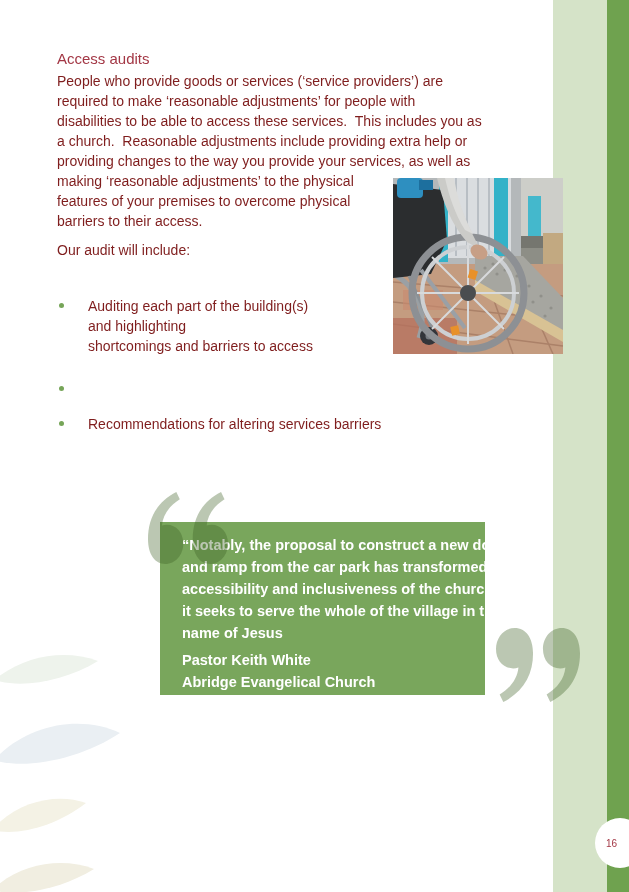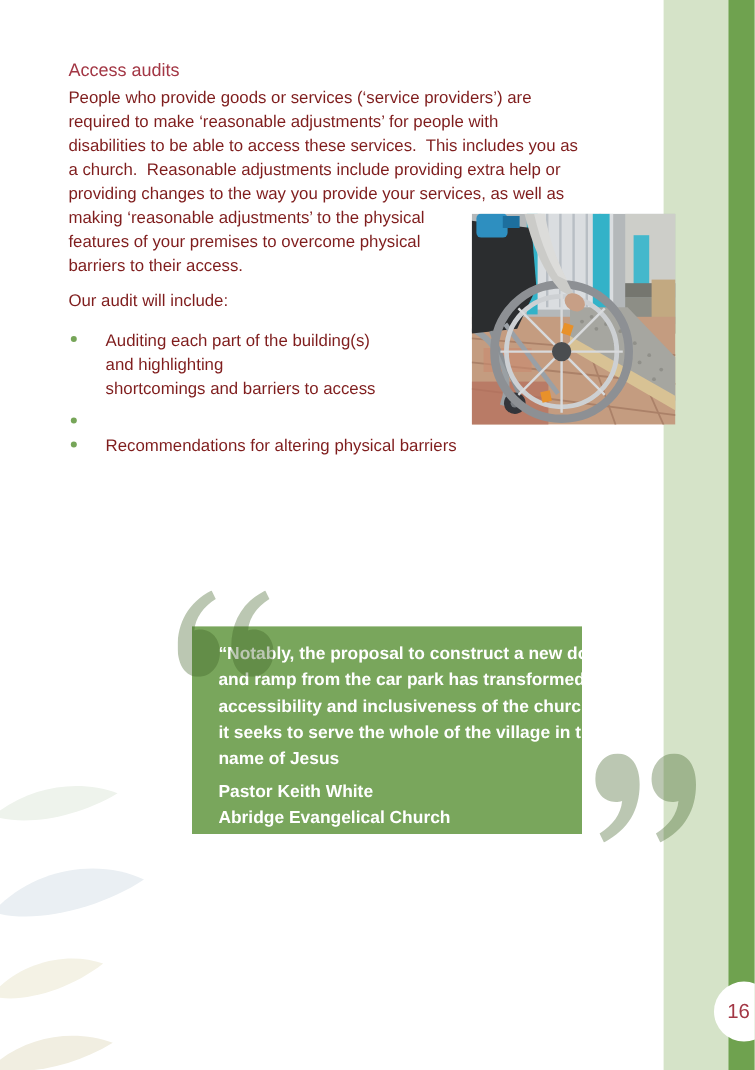--- a/index.html
+++ b/index.html
@@ -15,37 +15,37 @@
   .sidebar-dark{left:607px;top:0;width:22px;height:892px;background:#6fa24f;}
   
   .heading{left:57px;top:50px;font-size:15px;color:#a33745;}
   
   .copy{color:#7f1d1d;font-size:14px;line-height:20px;white-space:pre-wrap;}
   .intro-full{left:57px;top:71px;width:502px;}
   .intro-narrow{left:57px;top:171px;width:335px;}
   .audit-lead{left:57px;top:240px;width:335px;}
   
   .bullet-list{left:57px;top:273px;width:430px;}
-  .bullet-item{display:flex;margin-bottom:8px;}
+  .bullet-item{display:flex;margin-bottom:8px;margin-top:23px;}
   .bullet-dot{width:31px;flex:0 0 31px;padding-top:7px;}
   .bullet-dot i{display:block;width:5px;height:5px;border-radius:50%;background:#76a558;margin-left:2px;}
   
   .photo{left:393px;top:178px;width:170px;height:176px;overflow:hidden;}
   
   .quote-box{left:160px;top:522px;width:325px;height:173px;background:#79a65c;}
   .quote-text{position:absolute;left:22px;top:12px;width:368px;color:#ffffff;
     font-size:14.5px;line-height:22px;font-weight:bold;white-space:pre-wrap;}
   .quote-attr{position:absolute;left:22px;top:127px;width:368px;color:#ffffff;
     font-size:14.5px;line-height:22px;font-weight:bold;white-space:pre-wrap;}
   .open-quote{left:148px;top:492px;z-index:3;}
   .close-quote{left:496px;top:628px;z-index:3;}
   
   .page-circle{left:595px;top:818px;width:50px;height:50px;border-radius:50%;
     background:#ffffff;z-index:4;display:flex;align-items:center;}
-  .page-num{color:#a33745;font-size:17px;padding-left:11px;}
+  .page-num{color:#a33745;font-size:10px;padding-left:11px;}
   
   .leaves{left:0;top:645px;z-index:0;}
 </style>
 </head>
 <body>
 
 <div class="abs sidebar-light"></div>
 <div class="abs sidebar-dark"></div>
 
 <svg class="abs leaves" width="120" height="247" viewBox="0 0 120 247" aria-hidden="true">
@@ -165,21 +165,21 @@
   </div>
   <div class="bullet-item">
     <span class="bullet-dot">
         <i></i>
       </span>
   </div>
   <div class="bullet-item">
     <span class="bullet-dot">
         <i></i>
       </span>
-    <span class="copy">Recommendations for altering physical barriers</span>
+    <span class="copy">Recommendations for altering services barriers</span>
   </div>
 </div>
 
 <div class="abs quote-box">
   <div class="quote-text">“Notably, the proposal to construct a new door
 and ramp from the car park has transformed the
 accessibility and inclusiveness of the church, as
 it seeks to serve the whole of the village in the
 name of Jesus</div>
   <div class="quote-attr">Pastor Keith White

